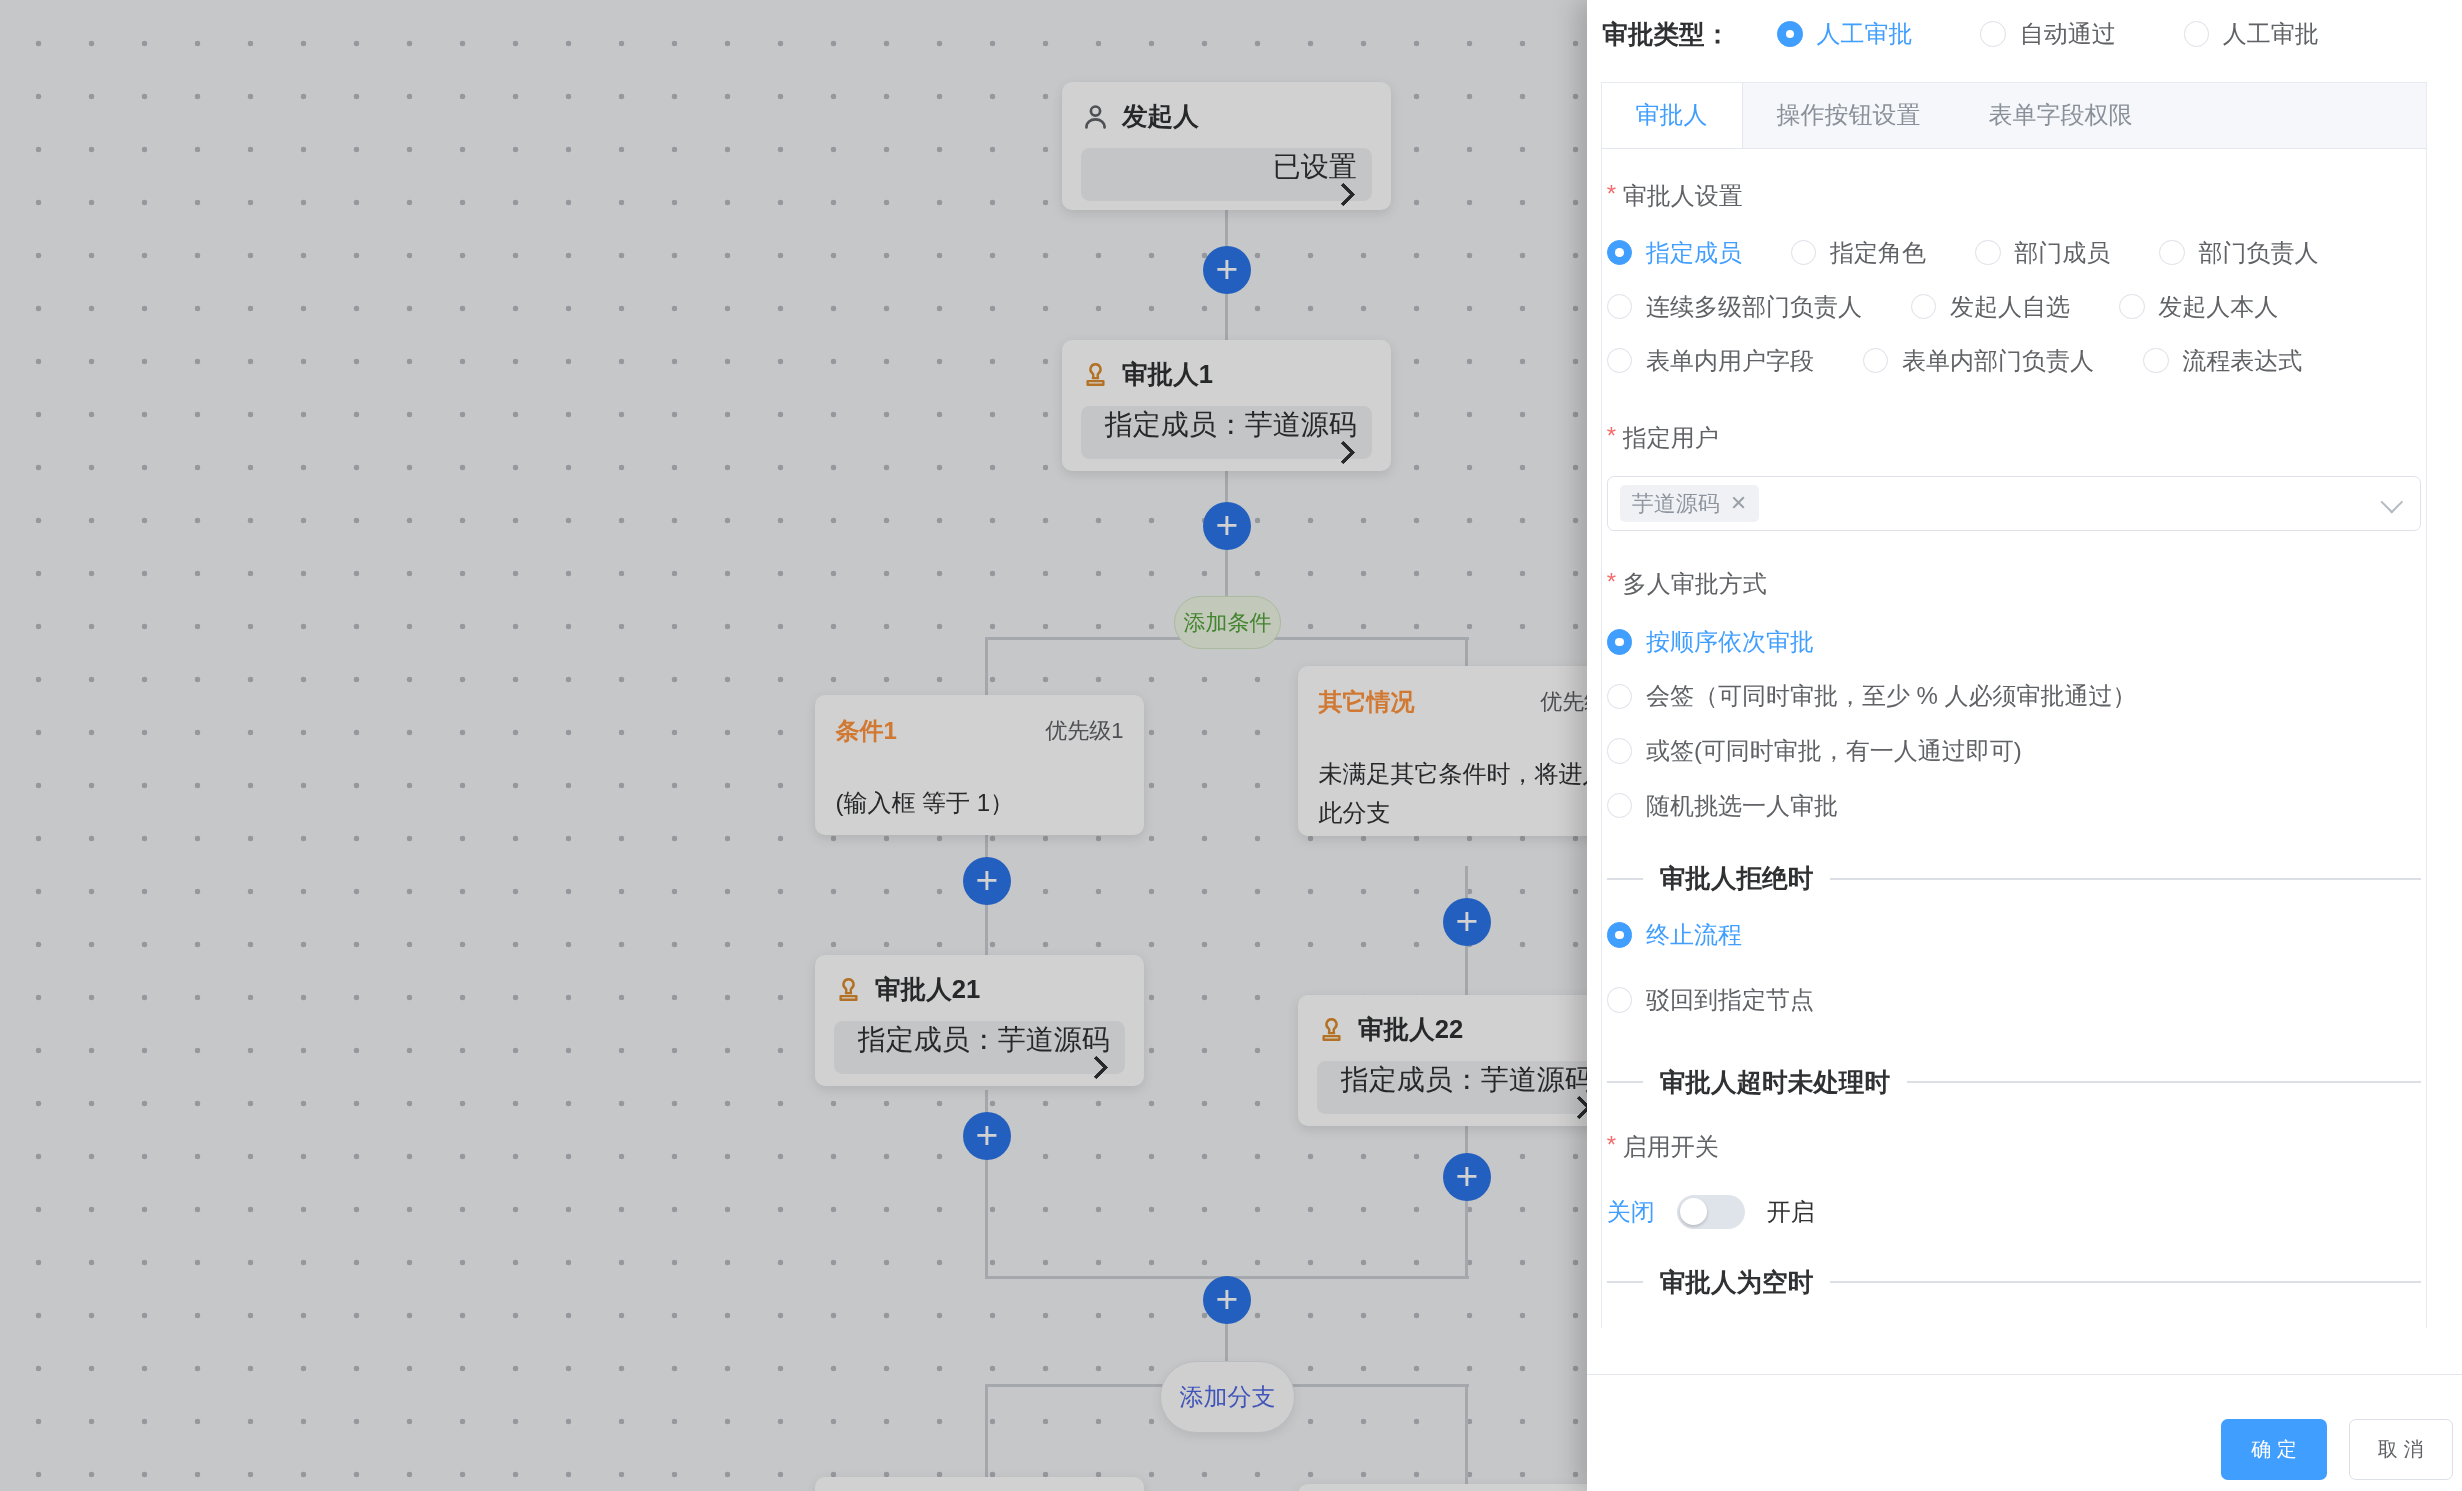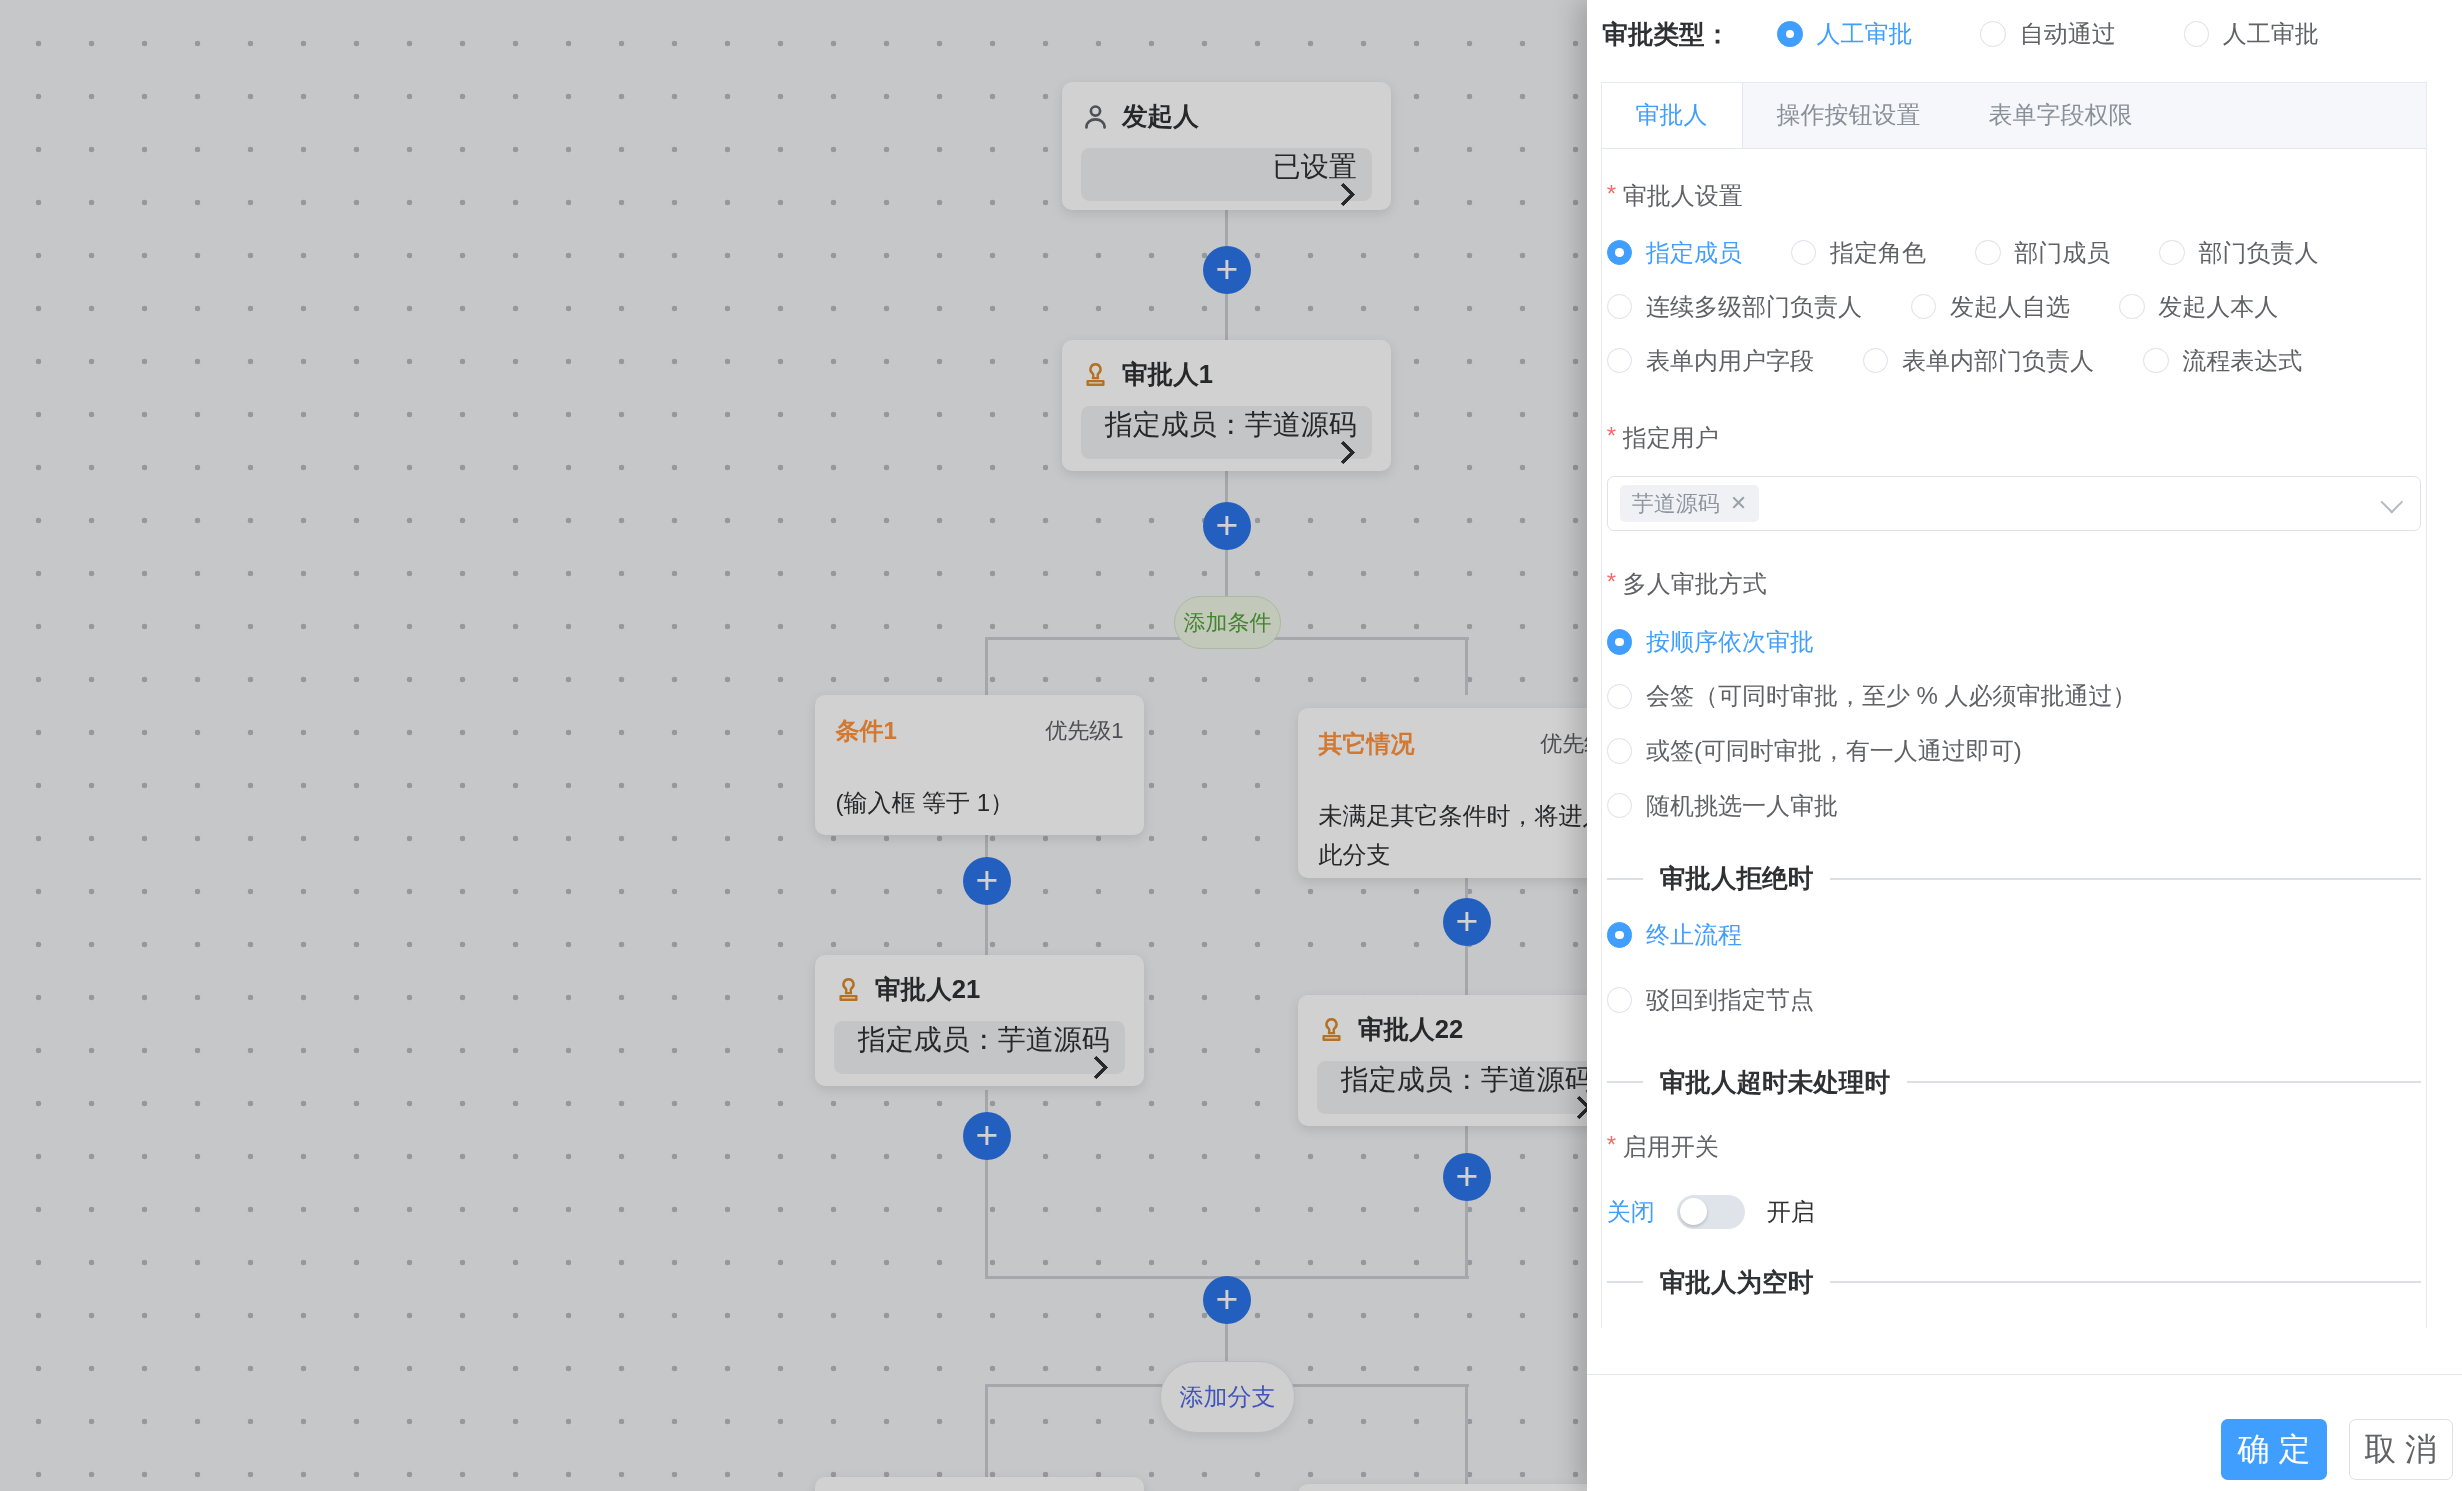--- a/index.html
+++ b/index.html
@@ -75,21 +75,21 @@
   .divider::before{content:"";width:36px;height:1.7px;background:#dcdfe6;flex:none;}
   .divider::after{content:"";flex:1;height:1.7px;background:#dcdfe6;}
   .switch-row{display:flex;align-items:center;gap:22px;margin-top:31px;height:37px;}
   .sw-off{font-size:24px;color:#409eff;white-space:nowrap;}
   .sw-on{font-size:24px;color:#303133;white-space:nowrap;}
   .switch{width:68px;height:34px;border-radius:17px;background:#dfe3ea;position:relative;flex:none;}
   .switch .knob{position:absolute;left:3.4px;top:3.4px;width:27px;height:27px;border-radius:50%;
     background:#fff;box-shadow:0 1.7px 3.4px rgba(0,0,0,.18);}
   
   .footer-line{position:absolute;left:0;right:0;top:1374px;height:0;border-top:1.7px solid #e4e7ed;}
-  .btn{position:absolute;top:1419px;height:61px;border-radius:6.8px;font-size:32px;
+  .btn{position:absolute;top:1419px;height:61px;border-radius:6.8px;font-size:20px;
     display:flex;align-items:center;justify-content:center;box-sizing:border-box;white-space:nowrap;}
   .btn-confirm{right:135px;width:106px;background:#409eff;color:#fff;}
   .btn-cancel{right:9.4px;width:104px;background:#fff;color:#606266;border:1.7px solid #dcdfe6;}
   svg{display:block;}
 </style>
 </head>
 <body>
 
 <div id="canvas">
 
@@ -145,21 +145,21 @@
   <div class="pill pill-cond" style="left:1174px;top:596px;width:107px;height:53px">添加条件</div>
 
   <div class="node-card" style="left:815px;top:695px;width:329px;height:140px;padding:20.4px">
     <div class="cond-head">
       <span class="cond-title">条件1</span>
       <span class="cond-pri">优先级1</span>
     </div>
     <div class="cond-body">(输入框 等于 1）</div>
   </div>
 
-  <div class="node-card" style="left:1298px;top:708px;width:341px;height:170px;padding:20.4px">
+  <div class="node-card" style="left:1298px;top:666px;width:341px;height:170px;padding:20.4px">
     <div class="cond-head">
       <span class="cond-title">其它情况</span>
       <span class="cond-pri">优先级2</span>
     </div>
     <div class="cond-body">未满足其它条件时，将进入此分支</div>
   </div>
 
   <div class="plus" style="left:963px;top:857px"></div>
   <div class="plus" style="left:1443px;top:898px"></div>
 

